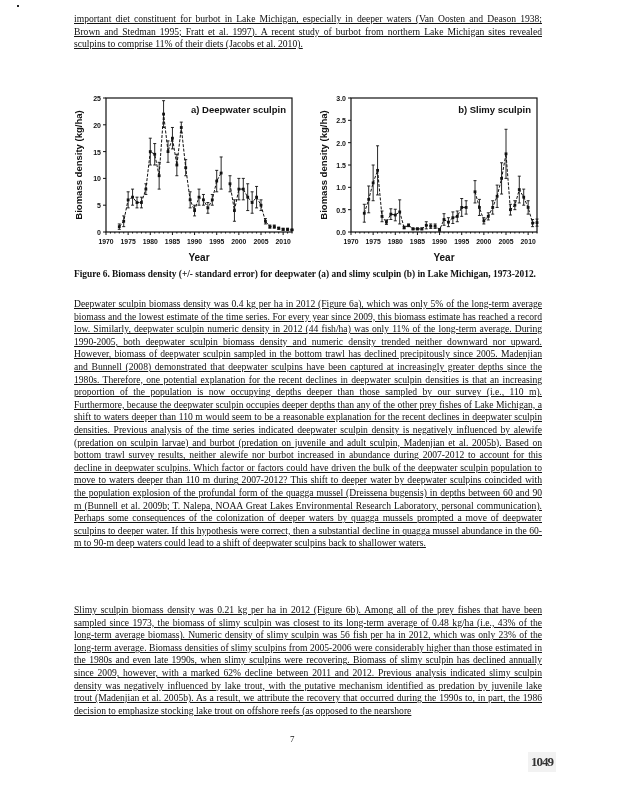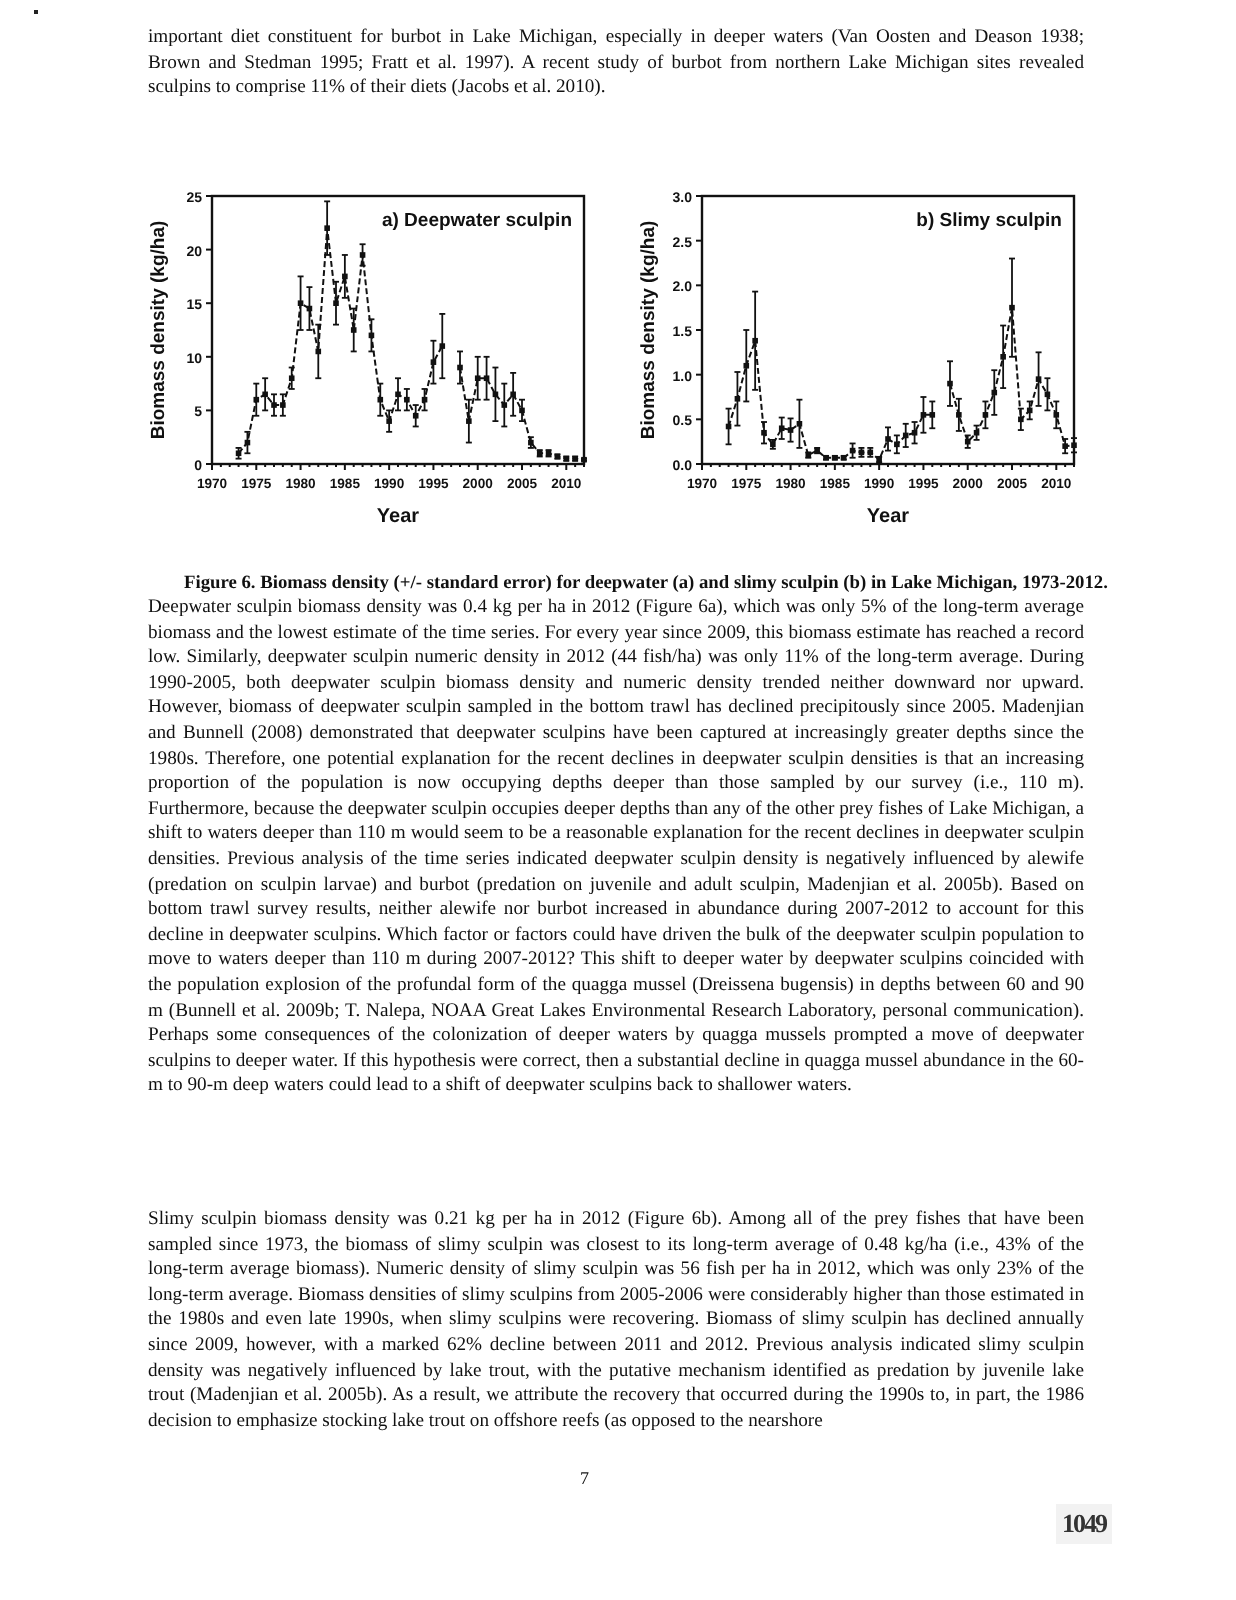--- a/index.html
+++ b/index.html
@@ -1,24 +1,24 @@
 <!DOCTYPE html>
 <html><head>
 <meta charset="utf-8">
 <style>
   html, body { margin:0; padding:0; background:#ffffff; }
   body { width:618px; height:800px; position:relative; overflow:hidden;
          font-family:"Liberation Serif", serif; color:#111; }
   .dot { position:absolute; left:17px; top:5px; width:2px; height:2px; background:#222; }
   .para { position:absolute; left:74px; width:468px; font-size:9.6px; line-height:12.6px;
-          text-align:justify; margin:0; }
+          text-align:justify; margin:0;text-decoration:underline; }
   .figrow { position:absolute; left:70px; top:90px; width:480px; height:175px; }
   .chart { position:absolute; top:0; }
   .caption { position:absolute; left:74px; top:268px; width:470px; font-size:9.4px; line-height:12px;
-             font-weight:bold; margin:18px; }
+             font-weight:bold; margin:0; }
   .pagenum { position:absolute; left:290px; top:734px; font-size:9px; }
   .stamp { position:absolute; left:528px; top:752px; font-size:13px; font-weight:bold;
            color:#333; background:#f2f2f2; padding:2px 3px; letter-spacing:-1px;
            font-family:"Liberation Serif", serif;text-align:right; }
   svg text { font-family:"Liberation Sans", sans-serif; }
 </style>
 </head>
 <body>
 
 <div class="dot"></div>

